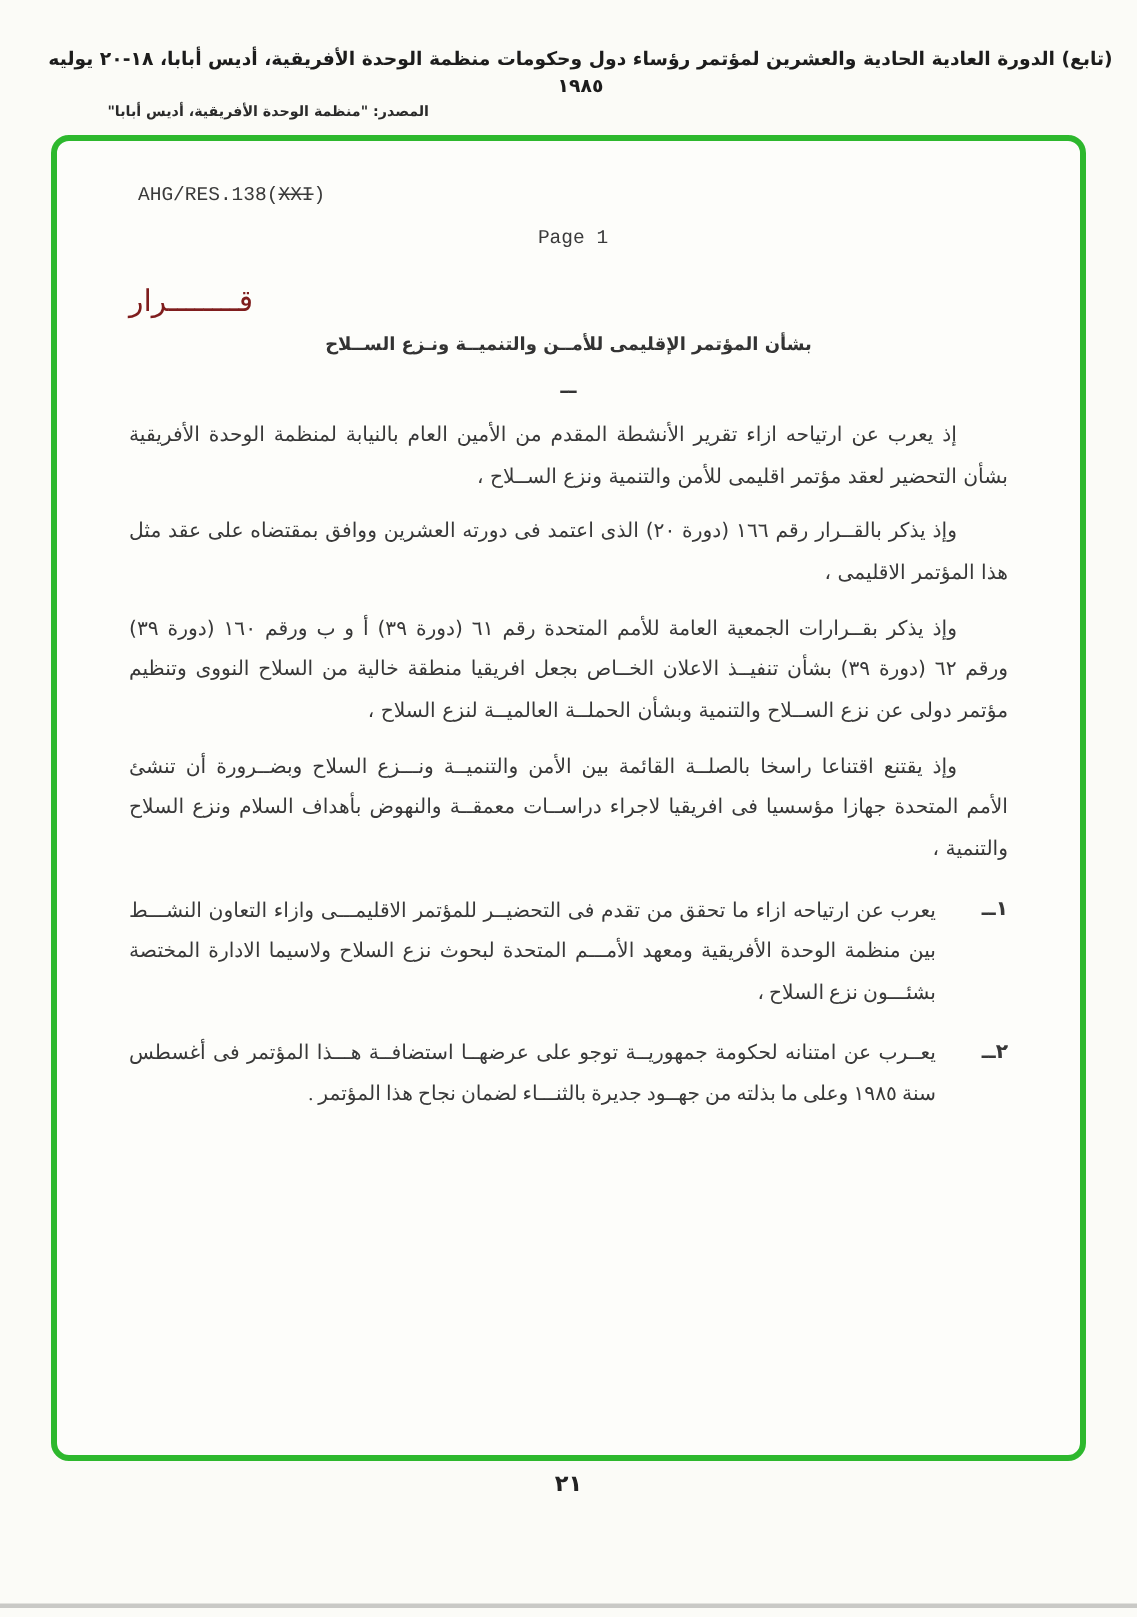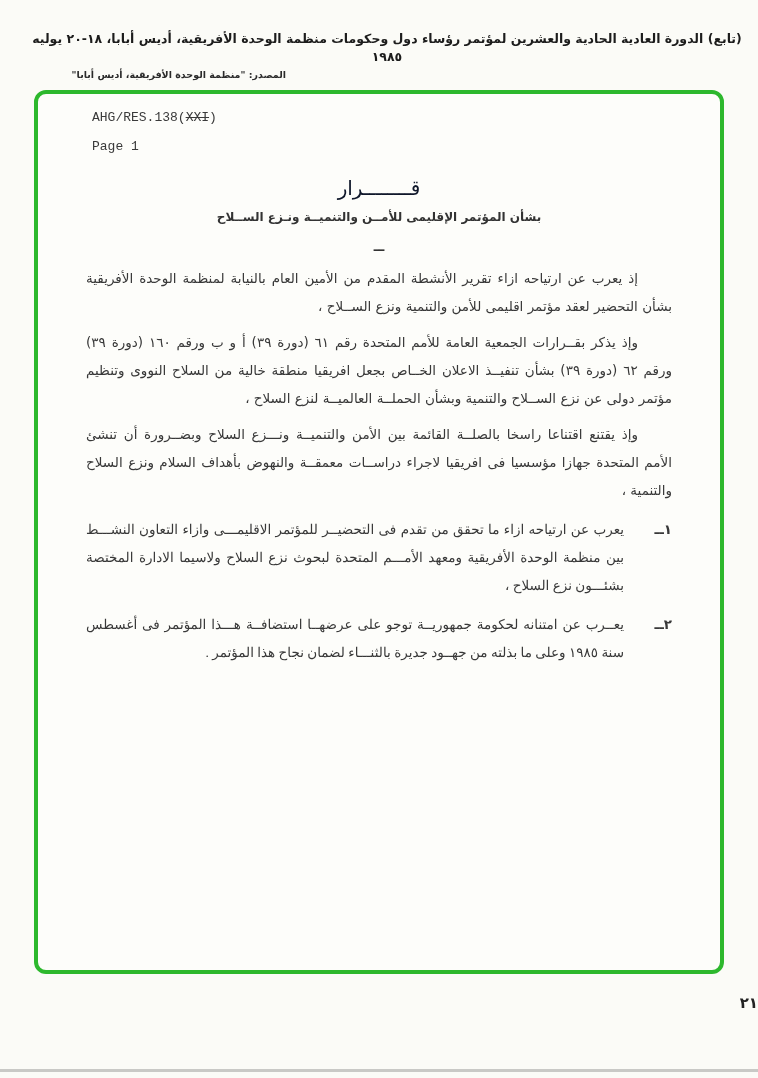--- a/index.html
+++ b/index.html
@@ -30,47 +30,47 @@
     white-space: nowrap;
     color: #2a2a2a;
   }
   .document-frame {
     width: 690px;
     height: 884px;
     margin: 10px auto 0 auto;
     border: 4px solid #2db82d;
     border-radius: 12px;
     background: #fdfdfa;
-    padding: 16px 48px 10px 48px;
+    padding: 28px 48px 10px 48px;
     overflow: hidden;
     position: relative;
   }
   .doc-ref {
     direction: ltr;
     text-align: left;
     font-family: "Liberation Mono", "DejaVu Sans Mono", monospace;
     font-size: 13px;
     color: #3a3a3a;
     margin-left: 6px;
   }
   .doc-ref .crossed { text-decoration: line-through; }
   .page-label {
     direction: ltr;
-    text-align: left;
+    text-align: center;
     font-family: "Liberation Mono", "DejaVu Sans Mono", monospace;
     font-size: 13px;
     color: #3a3a3a;
     margin: 14px 0 0 6px;
   }
   .resolution-title {
     direction: rtl;
-    text-align: center;
+    text-align: left;
     font-size: 20px;
     letter-spacing: 2px;
-    color: #0f172a;
+    color: #7f1d1d;
     margin-top: 22px;
   }
   .resolution-subtitle {
     direction: rtl;
     text-align: center;
     font-size: 12px;
     font-weight: bold;
     color: #333;
     margin-top: 10px;
   }
@@ -100,25 +100,25 @@
     margin-top: 12px;
   }
   .item-number {
     flex: 0 0 48px;
     font-weight: bold;
     white-space: nowrap;
   }
   .item-text { flex: 1; font-family: Liberation Serif, serif; }
   .page-number {
     direction: rtl;
-    text-align: right;
+    text-align: center;
     font-size: 15px;
     font-weight: bold;
     color: #222;
-    margin-top: 20px;
+    margin-top: 6px;
   }
   .footer-rule {
     position: absolute;
     left: 0;
     bottom: 6px;
     width: 100%;
     height: 3px;
     background: #c9c9c6;
   }
 </style>
@@ -134,20 +134,21 @@
     <span>AHG/RES.138(</span><span class="crossed">XXI</span><span>)</span>
   </div>
   <div class="page-label">Page 1</div>
 
   <div class="resolution-title">قــــــــرار</div>
   <div class="resolution-subtitle">بشأن المؤتمر الإقليمى للأمــن والتنميــة ونـزع الســلاح</div>
   <div class="separator-dash">ــ</div>
 
   <div class="doc-body">
     <p class="doc-paragraph">إذ يعرب عن ارتياحه ازاء تقرير الأنشطة المقدم من الأمين العام بالنيابة لمنظمة الوحدة الأفريقية بشأن التحضير لعقد مؤتمر اقليمى للأمن والتنمية ونزع الســلاح ،</p>
+    <p class="doc-paragraph">وإذ يذكر بالقــرار رقم ١٦٦ (دورة ٢٠) الذى اعتمد فى دورته العشرين ووافق بمقتضاه على عقد مثل هذا المؤتمر الاقليمى ،</p>
     <p class="doc-paragraph">وإذ يذكر بقــرارات الجمعية العامة للأمم المتحدة رقم ٦١ (دورة ٣٩) أ و ب ورقم ١٦٠ (دورة ٣٩) ورقم ٦٢ (دورة ٣٩) بشأن تنفيــذ الاعلان الخــاص بجعل افريقيا منطقة خالية من السلاح النووى وتنظيم مؤتمر دولى عن نزع الســلاح والتنمية وبشأن الحملــة العالميــة لنزع السلاح ،</p>
     <p class="doc-paragraph">وإذ يقتنع اقتناعا راسخا بالصلــة القائمة بين الأمن والتنميــة ونـــزع السلاح وبضــرورة أن تنشئ الأمم المتحدة جهازا مؤسسيا فى افريقيا لاجراء دراســات معمقــة والنهوض بأهداف السلام ونزع السلاح والتنمية ،</p>
 
     <div class="numbered-item">
       <span class="item-number">١ــ</span>
       <span class="item-text">يعرب عن ارتياحه ازاء ما تحقق من تقدم فى التحضيــر للمؤتمر الاقليمـــى وازاء التعاون النشـــط بين منظمة الوحدة الأفريقية ومعهد الأمـــم المتحدة لبحوث نزع السلاح ولاسيما الادارة المختصة بشئـــون نزع السلاح ،</span>
     </div>
     <div class="numbered-item">
       <span class="item-number">٢ــ</span>
       <span class="item-text">يعــرب عن امتنانه لحكومة جمهوريــة توجو على عرضهــا استضافــة هـــذا المؤتمر فى أغسطس سنة ١٩٨٥ وعلى ما بذلته من جهــود جديرة بالثنـــاء لضمان نجاح هذا المؤتمر .</span>

